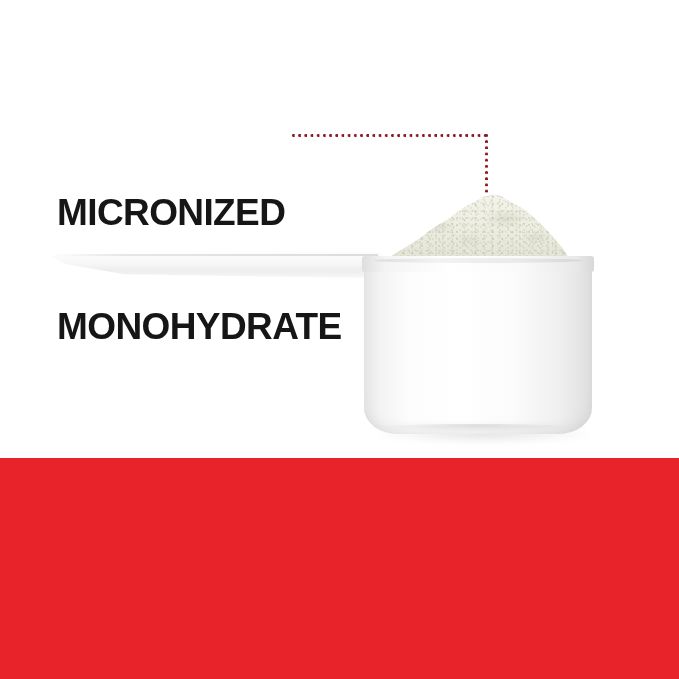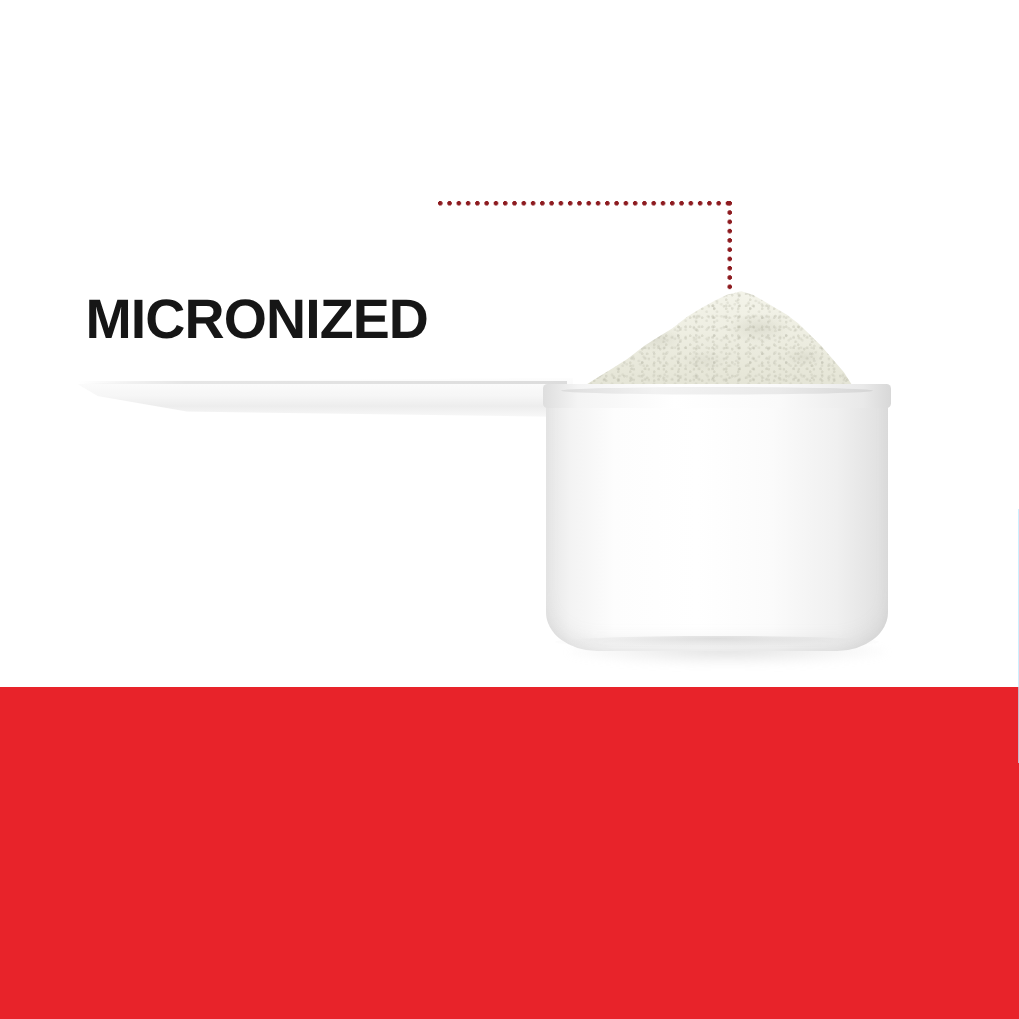--- a/index.html
+++ b/index.html
@@ -229,20 +229,21 @@
 </style>
 </head>
 <body>
 
 <div id="page">
 
   <div class="product-panel">
 
     <h1 class="headline">
       <span class="hl-line">MICRONIZED</span>
+      <span class="hl-line">MONOHYDRATE</span>
     </h1>
 
     <div class="leader-h"></div>
     <div class="leader-v"></div>
 
     <div class="scoop">
       <div class="scoop-shadow"></div>
       <div class="scoop-handle"></div>
       <div class="scoop-handle-edge"></div>
       <div class="scoop-cup"></div>

